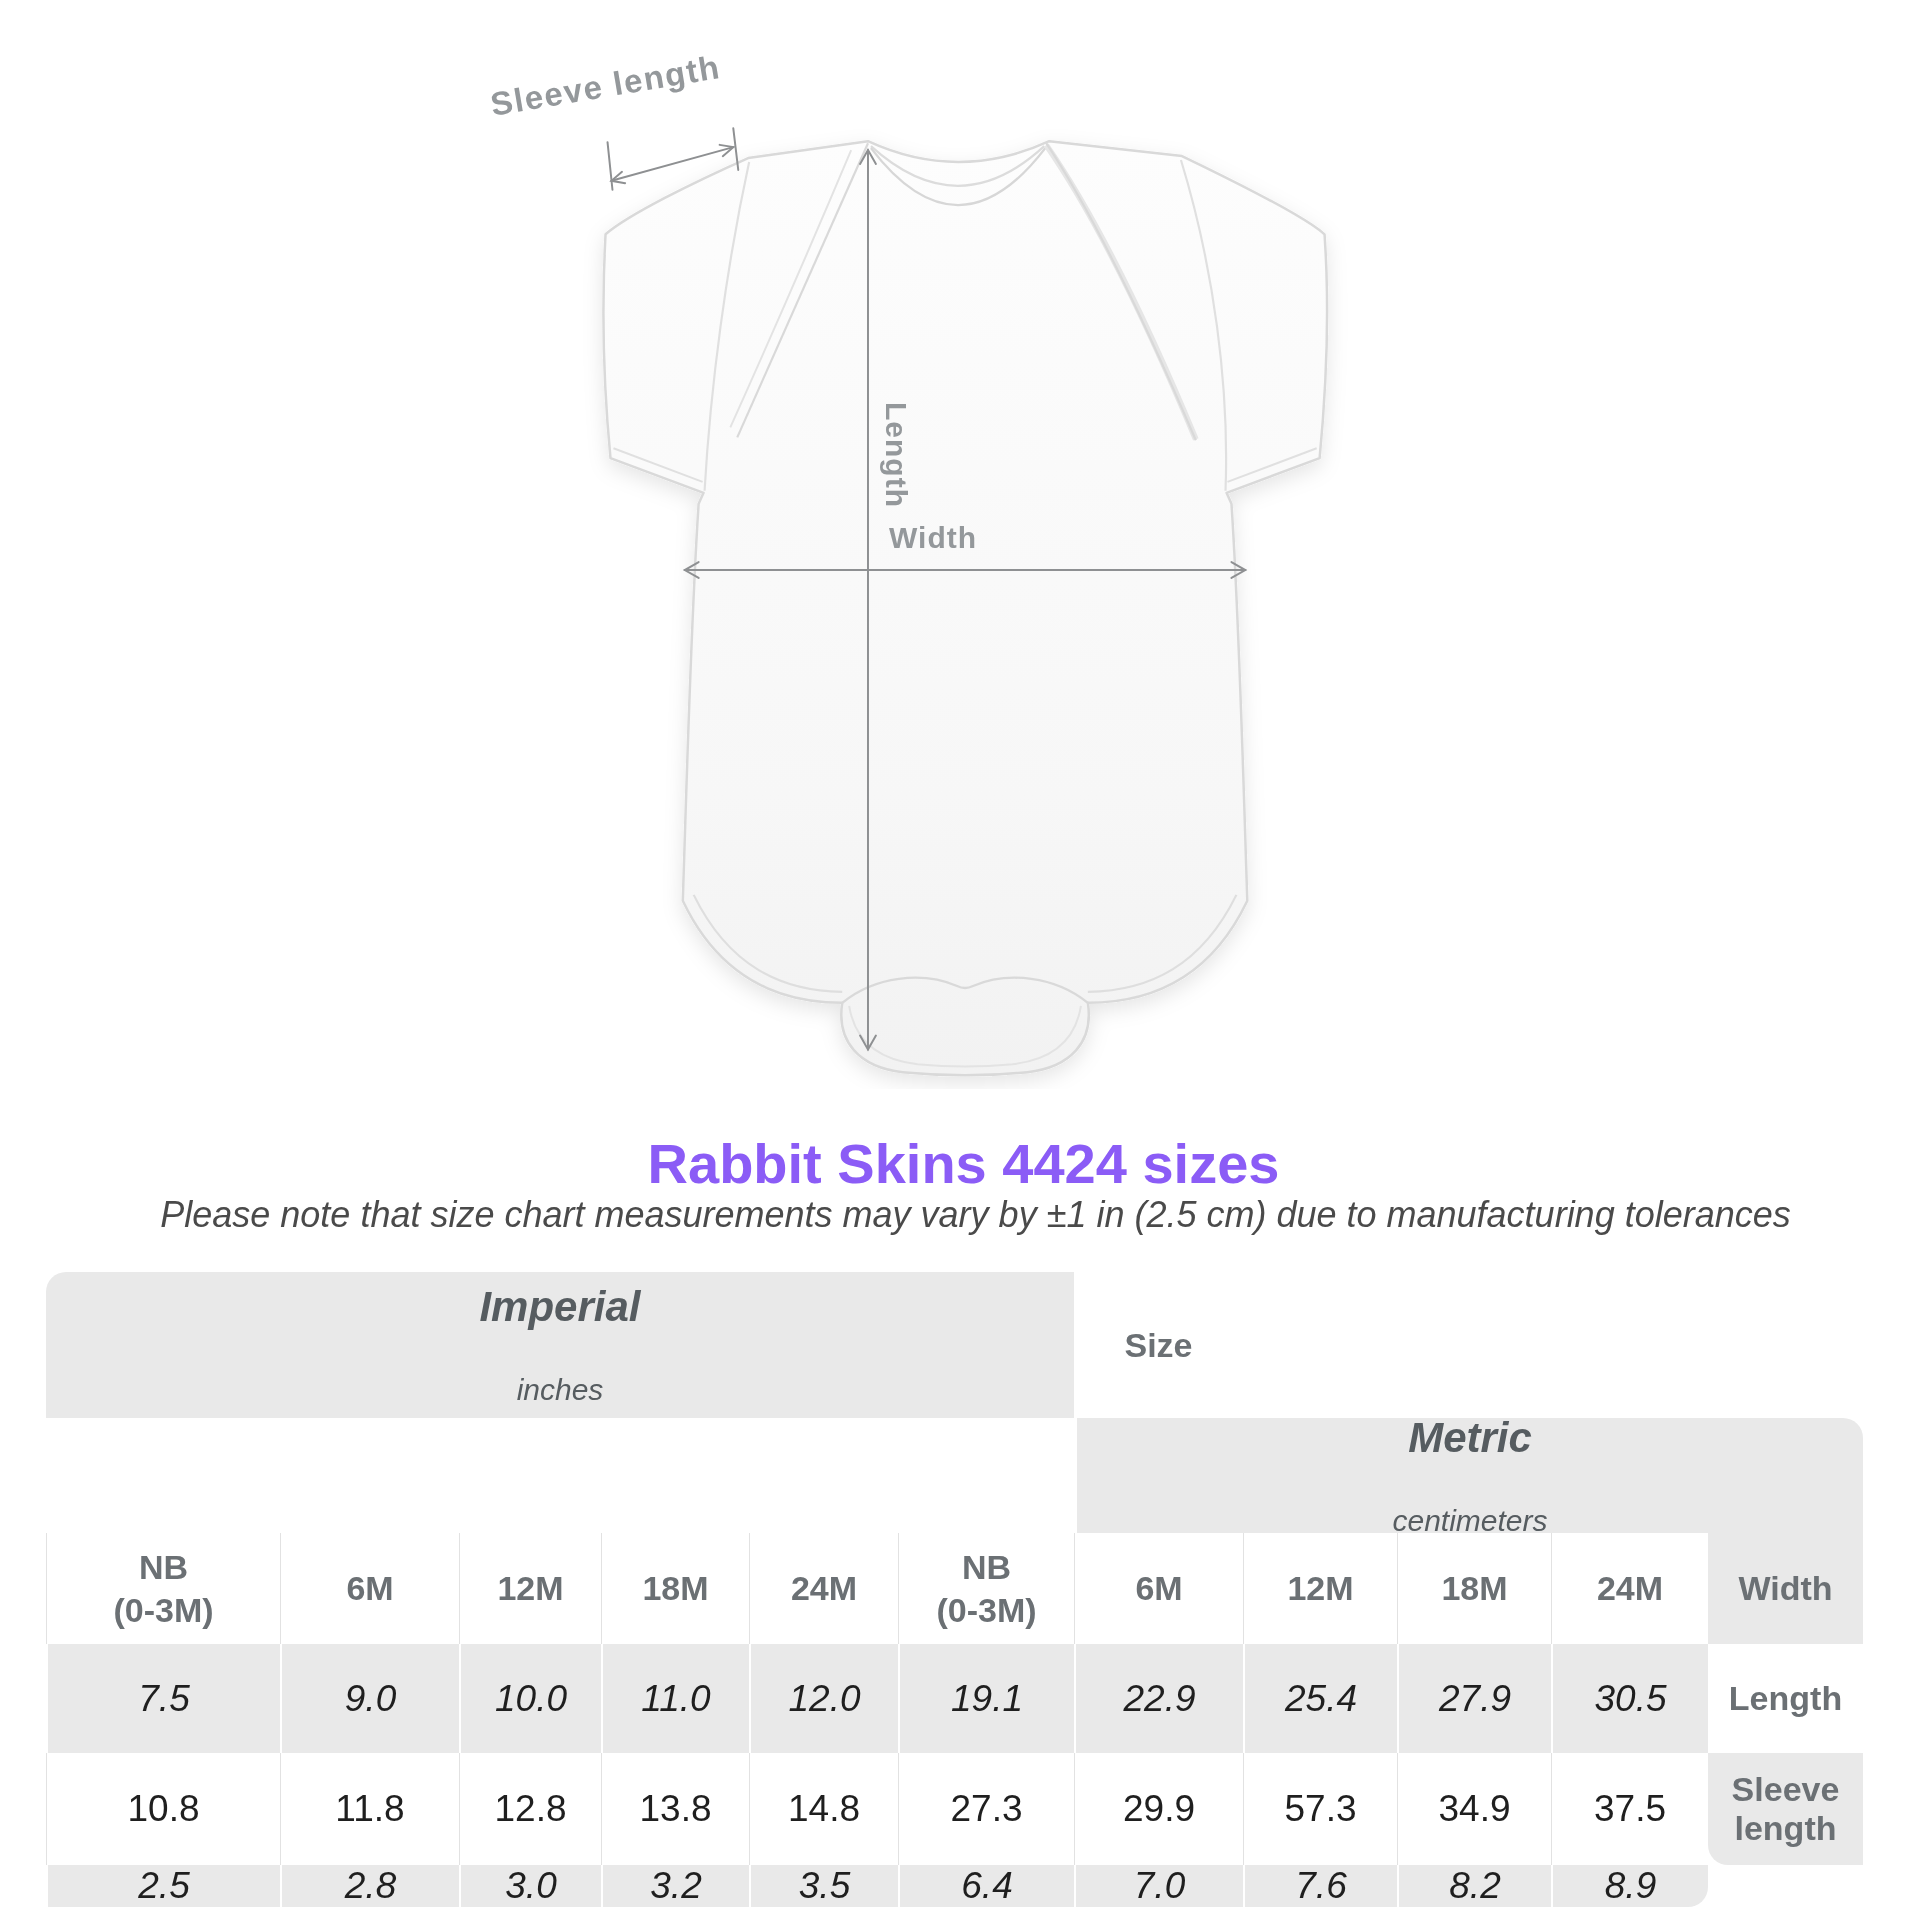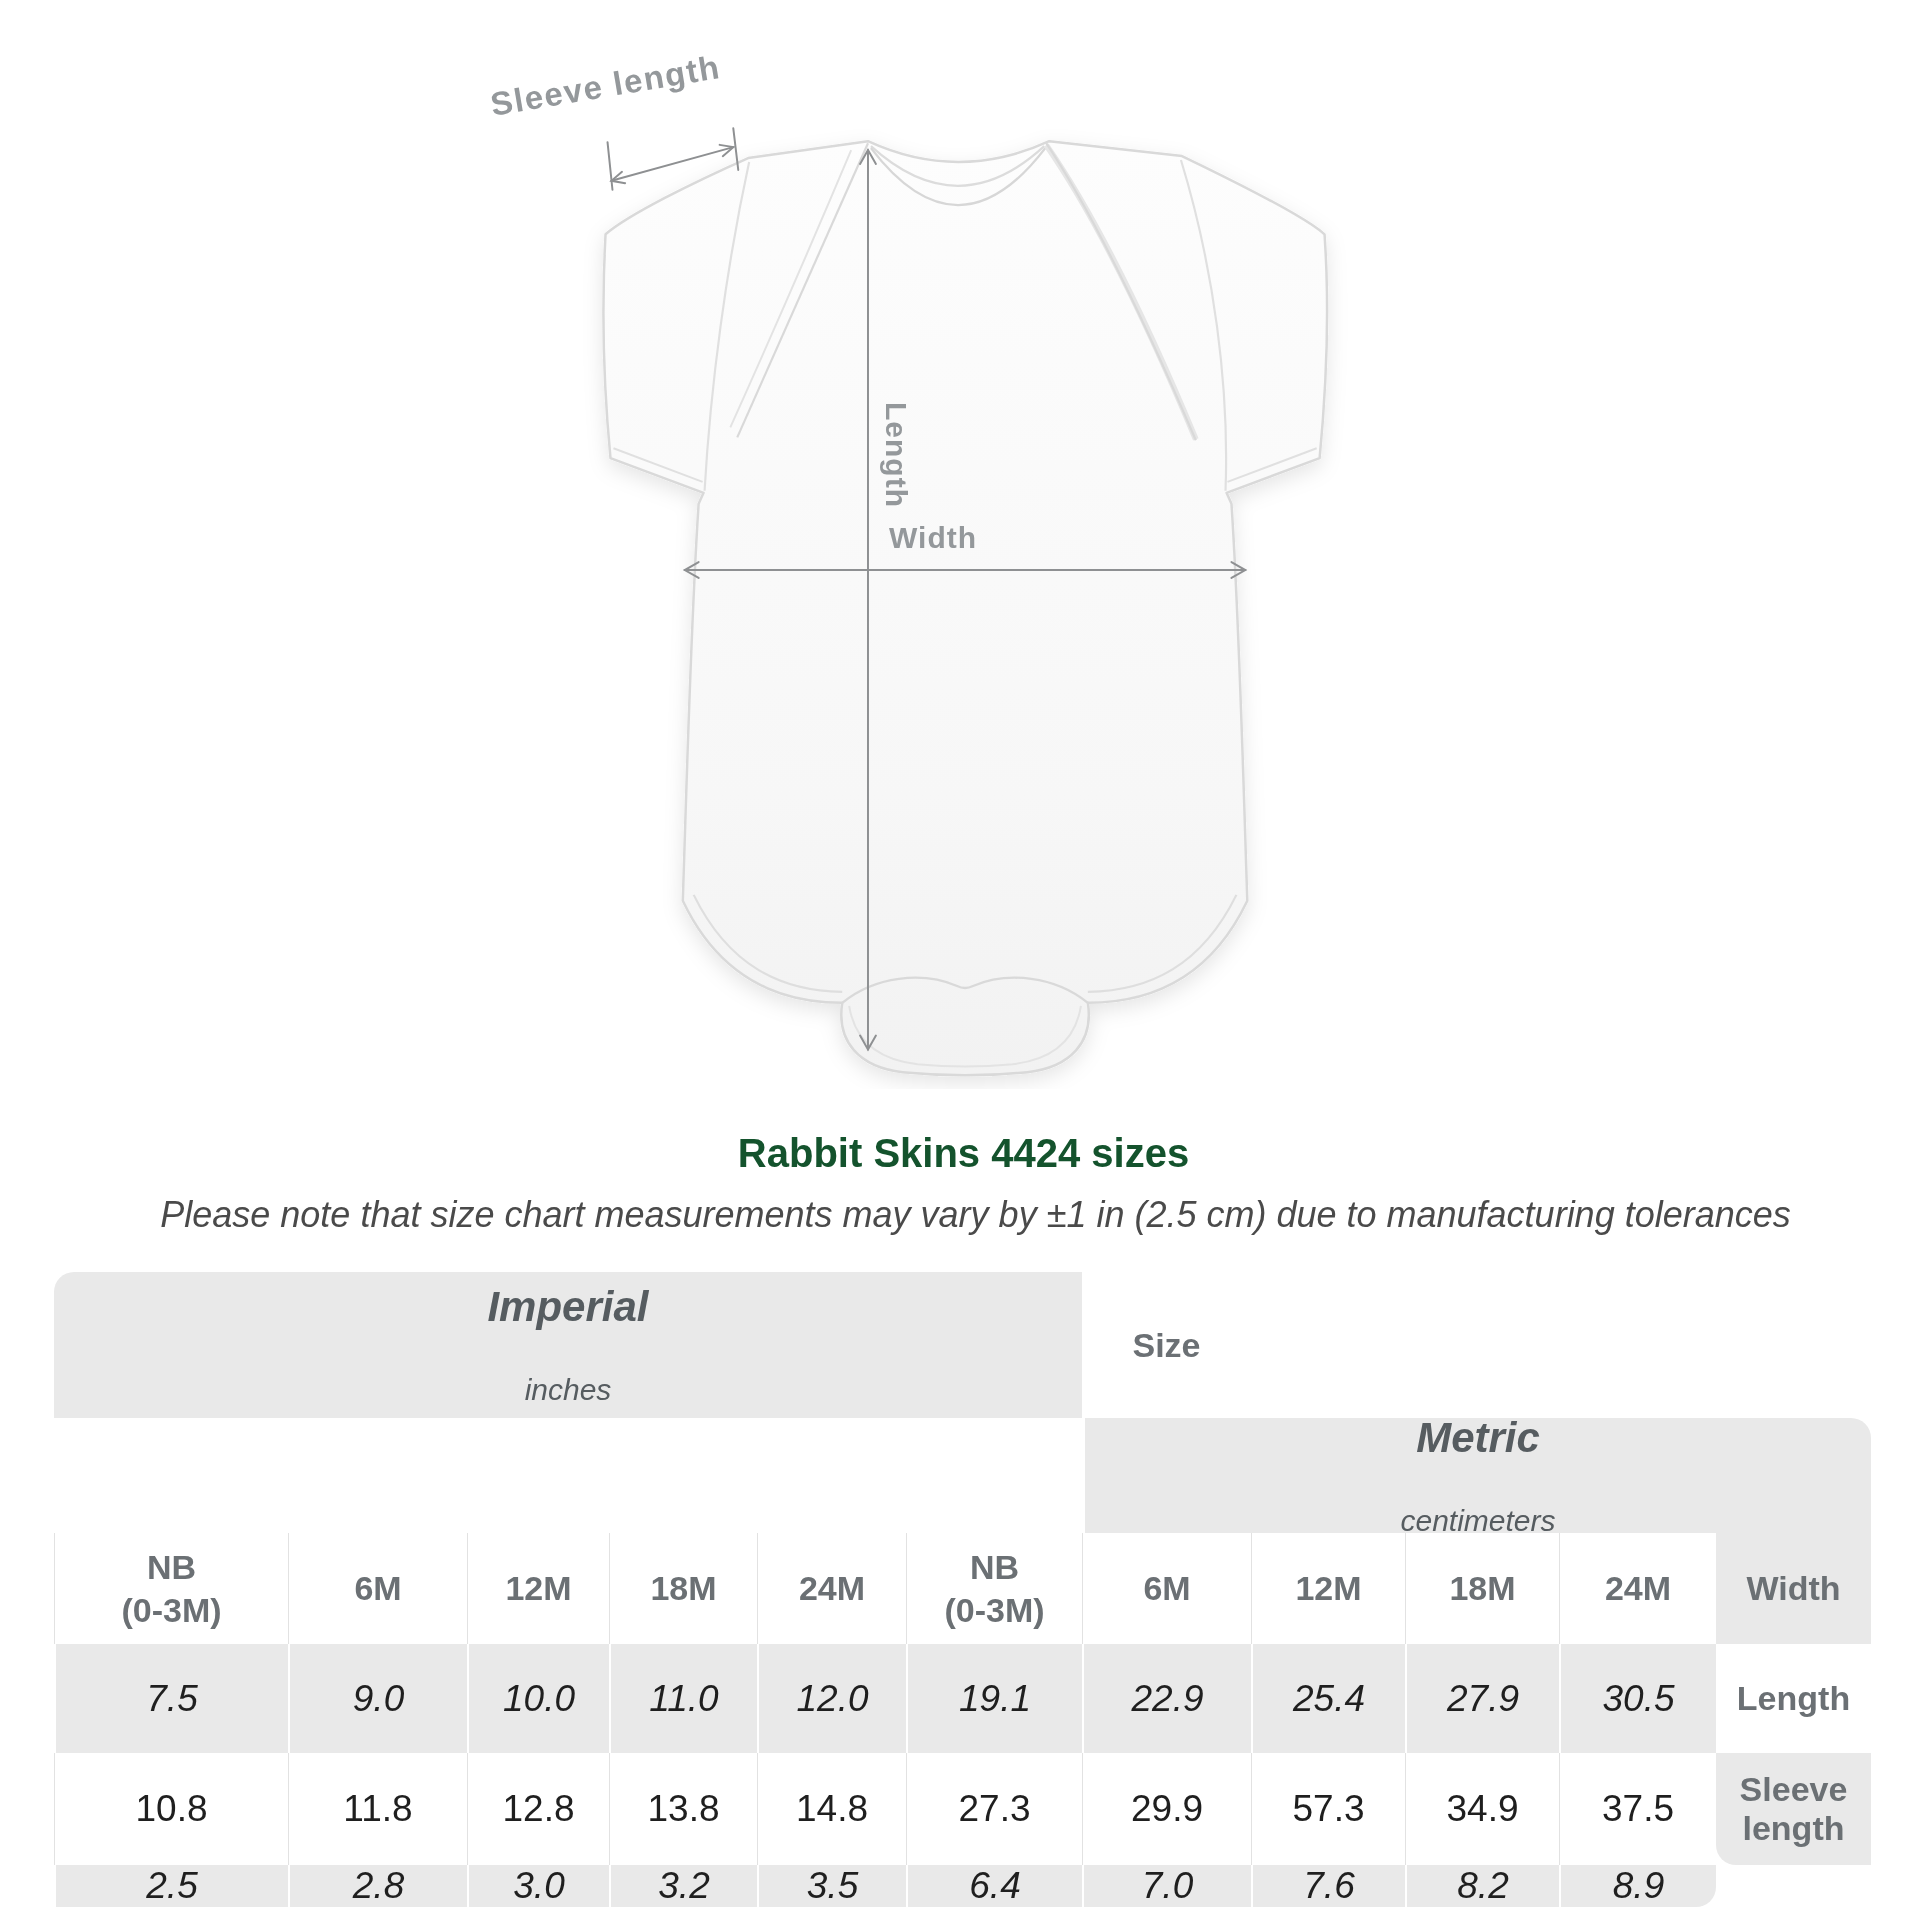--- a/index.html
+++ b/index.html
@@ -10,26 +10,26 @@
   #diagram-svg{position:absolute;left:554px;top:59px;width:832px;height:1030px;}
   .anno{position:absolute;font-weight:700;color:#94989b;white-space:nowrap;}
   .anno-sleeve{left:447px;top:67px;width:317px;text-align:center;font-size:33px;letter-spacing:1.5px;
                transform:rotate(-9.5deg);}
   .anno-length{left:913px;top:402px;font-size:30px;letter-spacing:1px;
                transform:rotate(90deg);transform-origin:0 0;}
   .anno-width{left:889px;top:521px;font-size:30px;letter-spacing:1px;}
 
   
   .title{position:absolute;left:0;top:1131px;width:1927px;text-align:center;
-         font-size:40px;font-weight:700;color:#14532d;}
+         font-size:56px;font-weight:700;color:#8b5cf6;}
   .subtitle{position:absolute;left:12px;top:1194px;width:1927px;text-align:center;
             font-size:36px;font-style:italic;color:#4a4a4a;}
 
   
-  .size-table{position:absolute;left:54px;top:1272px;width:1818px;
+  .size-table{position:absolute;left:46px;top:1272px;width:1818px;
               display:grid;
               grid-template-columns:234px 179px 142px 148px 149px 176px 169px 154px 154px 157px 155px;
               grid-template-rows:146px 115px 111px 109px 112px;}
   .cell{display:flex;align-items:center;justify-content:center;text-align:center;}
   .g{background:#e9e9e9;}
   .w{background:#ffffff;}
   .tl{border-top-left-radius:20px;}
   .tr{border-top-right-radius:20px;}
   .bl{border-bottom-left-radius:20px;}
   .br{border-bottom-right-radius:20px;}

